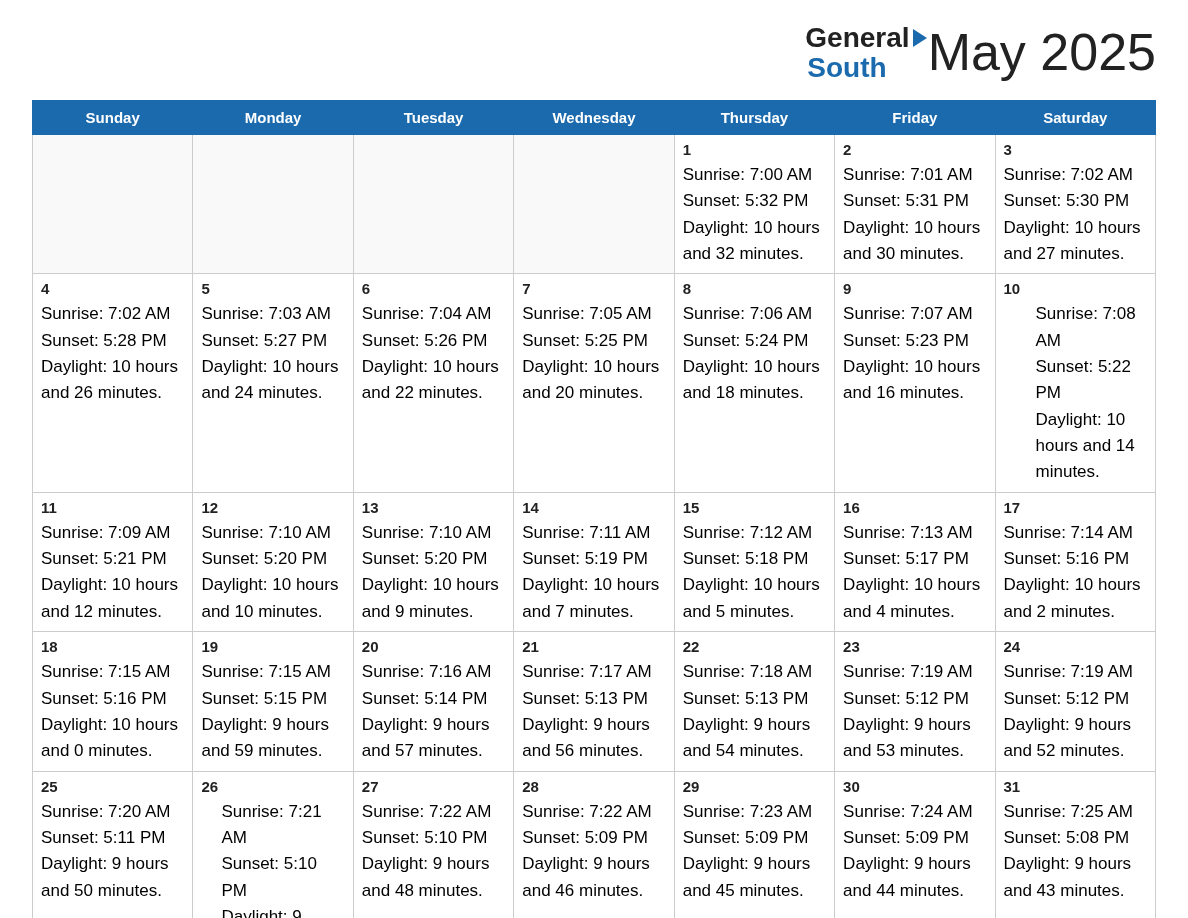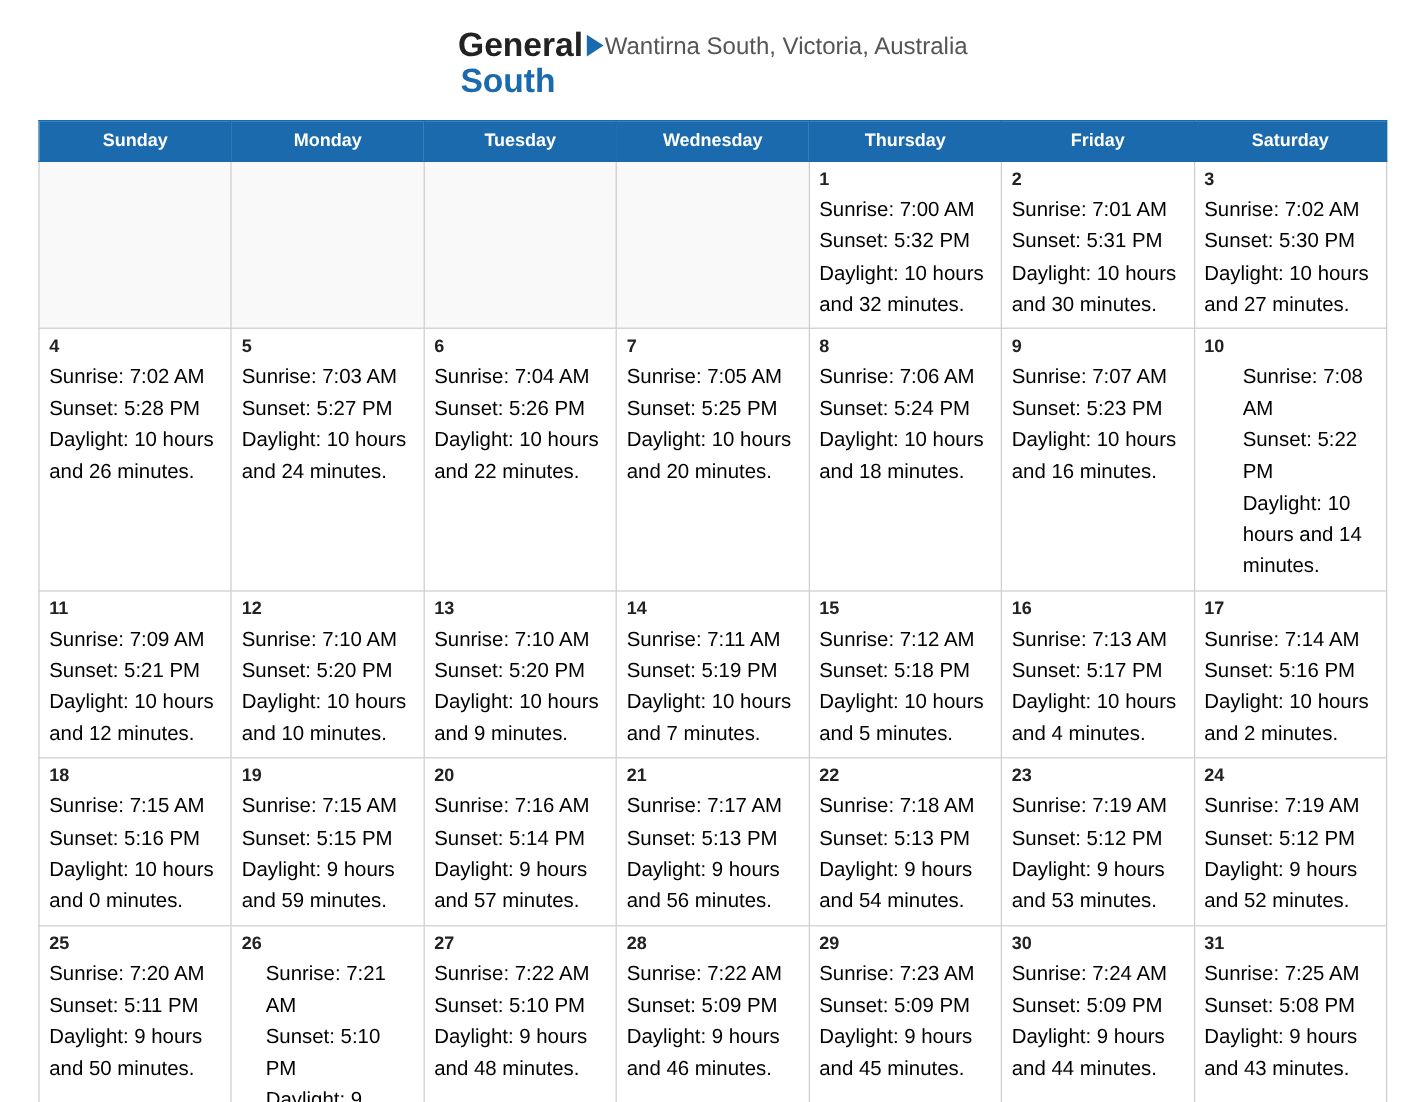--- a/index.html
+++ b/index.html
@@ -5,21 +5,21 @@
     * { box-sizing: border-box; margin: 0; padding: 0; }
     body {
       font-family: Arial, sans-serif;
       background: #fff;
       padding: 24px 32px;
       width: 1188px;
       min-height: 918px;
     }
     .header {
       display: flex;
-      justify-content: center;
+      justify-content: flex-end;
       align-items: flex-start;
       margin-bottom: 16px;
     }
     .title-block { text-align: right; }
     .month-title { font-size: 52px; font-weight: normal; color: #222; line-height: 1.1; }
     .location { font-size: 20px; color: #555; margin-top: 4px; }
     table {
       width: 100%;
       border-collapse: collapse;
       table-layout: fixed;
@@ -91,21 +91,21 @@
 
 <div class="header">
   <div class="logo-wrapper">
     <div class="logo-line1">
       <span>General</span>
         <span class="triangle-right"></span>
     </div>
     <div class="logo-line2">South</div>
   </div>
   <div class="title-block">
-    <div class="location">Wantirna South, Victoria, Australia</div>
+    <div class="month-title">May 2025</div>
   </div>
 </div>
 
 <table>
   <thead>
     <tr>
     <th>Sunday</th>
         <th>Monday</th>
         <th>Tuesday</th>
         <th>Wednesday</th>

